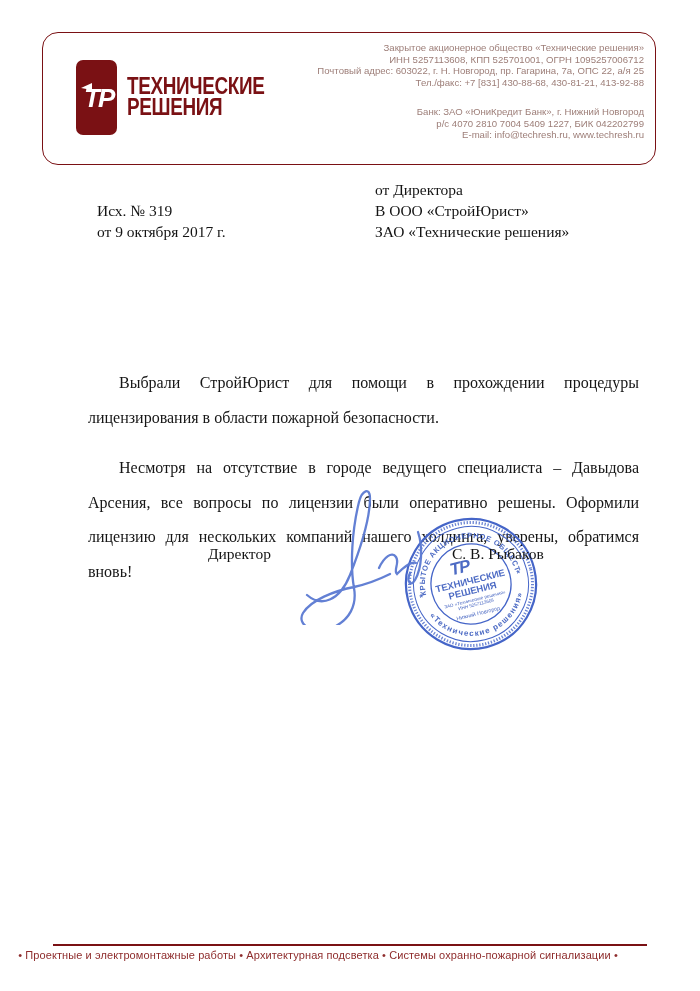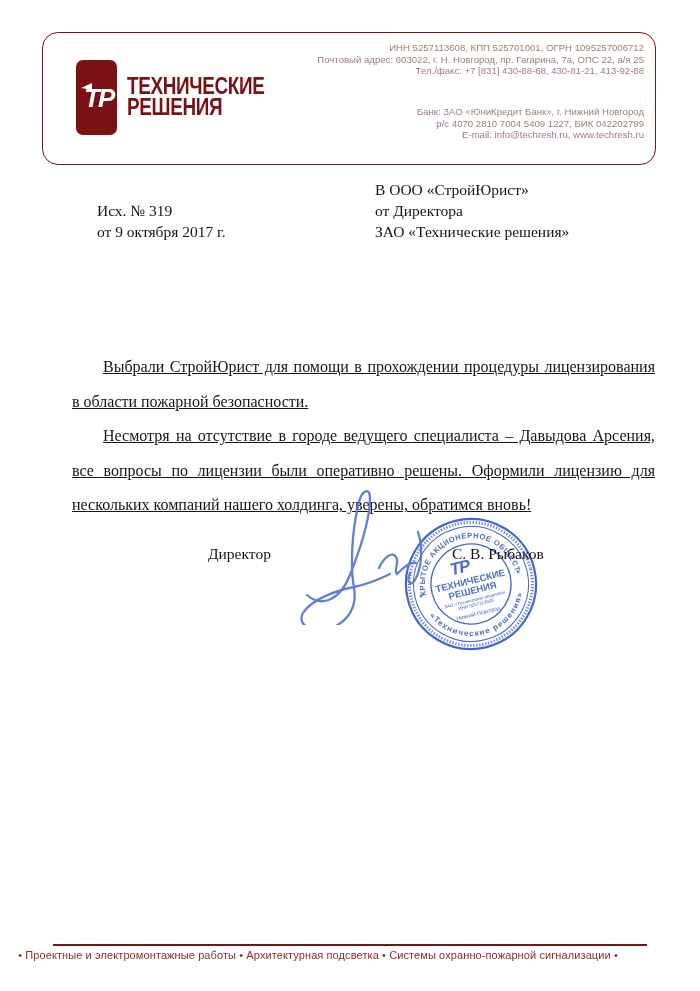--- a/index.html
+++ b/index.html
@@ -24,21 +24,21 @@
   
   .serifblk{font-family:"Liberation Serif",serif;font-size:15.5px;
             line-height:21px;color:#141414;white-space:nowrap;}
   .reference{position:absolute;left:97px;top:200px;}
   .addressee{position:absolute;left:375px;top:179px;}
 
   
   .bodytext{position:absolute;left:72px;top:350px;width:583px;
             font-family:"Liberation Serif",serif;font-size:16px;
             line-height:34.6px;color:#161616;text-align:justify;}
-  .bodytext p{margin:0;text-indent:31px;text-decoration:underline;}
+  .bodytext p{margin:16px;text-indent:31px;}
 
   
   .sig-title{position:absolute;left:208px;top:543px;z-index:1;}
   .sig-name{position:absolute;left:452px;top:543px;z-index:6;}
   .stamp{position:absolute;left:401px;top:514px;z-index:3;}
   .signature{position:absolute;left:282px;top:480px;z-index:5;}
 
   
   .footer-line{position:absolute;left:53px;top:944px;width:594px;height:1.7px;
                background:#7a1114;}
@@ -55,39 +55,40 @@
       <svg width="41" height="75" viewBox="0 0 41 75">
         <path d="M5 28 L16 23 L16 30 Z" fill="#ffffff"></path>
         <text x="8" y="47" font-family="Liberation Sans, sans-serif" font-weight="bold" font-style="italic" font-size="26" fill="#ffffff" letter-spacing="-2">ТР</text>
       </svg>
     </div>
     <div class="logo-word">
       <div>ТЕХНИЧЕСКИЕ</div>
       <div>РЕШЕНИЯ</div>
     </div>
     <div class="contact">
+      <div>Закрытое акционерное общество «Технические решения»</div>
       <div>ИНН 5257113608, КПП 525701001, ОГРН 1095257006712</div>
       <div>Почтовый адрес: 603022, г. Н. Новгород, пр. Гагарина, 7а, ОПС 22, а/я 25</div>
       <div>Тел./факс: +7 [831] 430-88-68, 430-81-21, 413-92-88</div>
     </div>
     <div class="bank">
       <div>Банк: ЗАО «ЮниКредит Банк», г. Нижний Новгород</div>
       <div>р/с 4070 2810 7004 5409 1227, БИК 042202799</div>
       <div>E-mail: info@techresh.ru,  www.techresh.ru</div>
     </div>
   </div>
 
   <div class="reference serifblk">
     <div>Исх. № 319</div>
     <div>от 9 октября 2017 г.</div>
   </div>
 
   <div class="addressee serifblk">
+    <div>от Директора</div>
     <div>В ООО «СтройЮрист»</div>
-    <div>от Директора</div>
     <div>ЗАО «Технические решения»</div>
   </div>
 
   <div class="bodytext">
     <p>Выбрали СтройЮрист для помощи в прохождении процедуры лицензирования в области пожарной безопасности.</p>
     <p>Несмотря на отсутствие в городе ведущего специалиста – Давыдова Арсения, все вопросы по лицензии были оперативно решены. Оформили лицензию для нескольких компаний нашего холдинга, уверены, обратимся вновь!</p>
   </div>
 
   <div class="sig-title serifblk">Директор</div>
   <div class="sig-name serifblk">С. В. Рыбаков</div>

